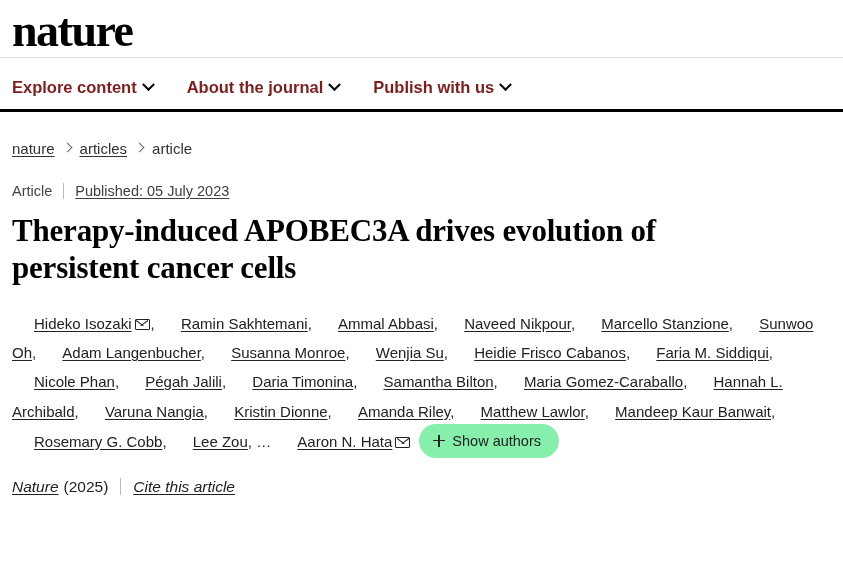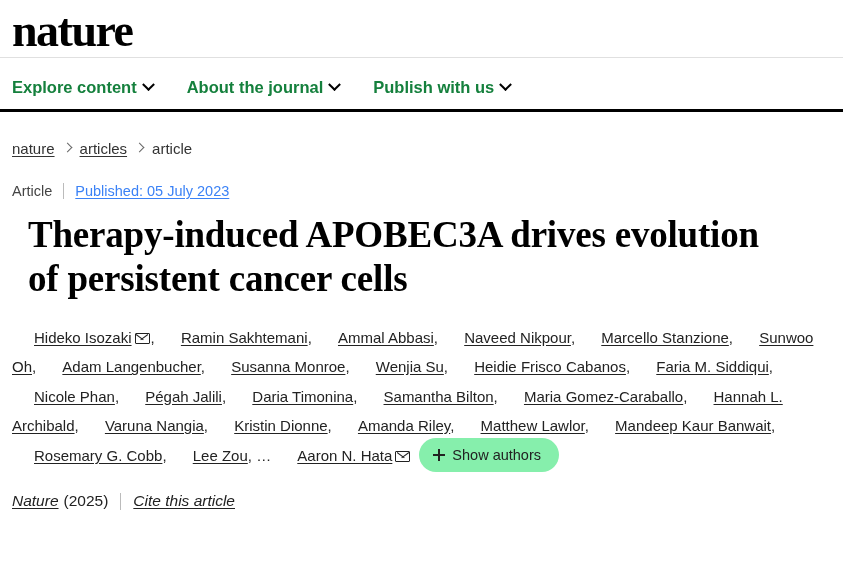--- a/index.html
+++ b/index.html
@@ -39,21 +39,21 @@
     align-items: center;
     padding: 0 12px;
     gap: 34px;
   }
   .nav-item {
     display: flex;
     align-items: center;
     gap: 7px;
     font-size: 16.5px;
     font-weight: bold;
-    color: #15803d;
+    color: #7f1d1d;
     cursor: pointer;
     white-space: nowrap;
     margin-top: 8px;
   }
   .chev {
     display: inline-block;
     width: 9px;
     height: 9px;
     border-right: 2px solid #000;
     border-bottom: 2px solid #000;
@@ -99,32 +99,32 @@
     margin-bottom: 14px;
   }
   .meta-line .sep {
     display: inline-block;
     width: 1px;
     height: 16px;
     background: #bbbbbb;
     margin: 0 11px;
   }
   .meta-line .pub {
-    color: #3b82f6;
+    color: #404040;
     text-decoration: underline;
     text-underline-offset: 2px;
     cursor: pointer;
   }
 
   h1.title {
     font-family: "Liberation Serif", serif;
     font-weight: bold;
-    font-size: 37px;
+    font-size: 31px;
     line-height: 1.19;
-    margin: 0 0 22px 16px;
+    margin: 0 0 22px 0;
     color: #000000;
     letter-spacing: -0.2px;
     max-width: 760px;
   }
 
   .authors {
     font-size: 15px;
     line-height: 1.95;
     color: #222222;
     max-width: 835px;

